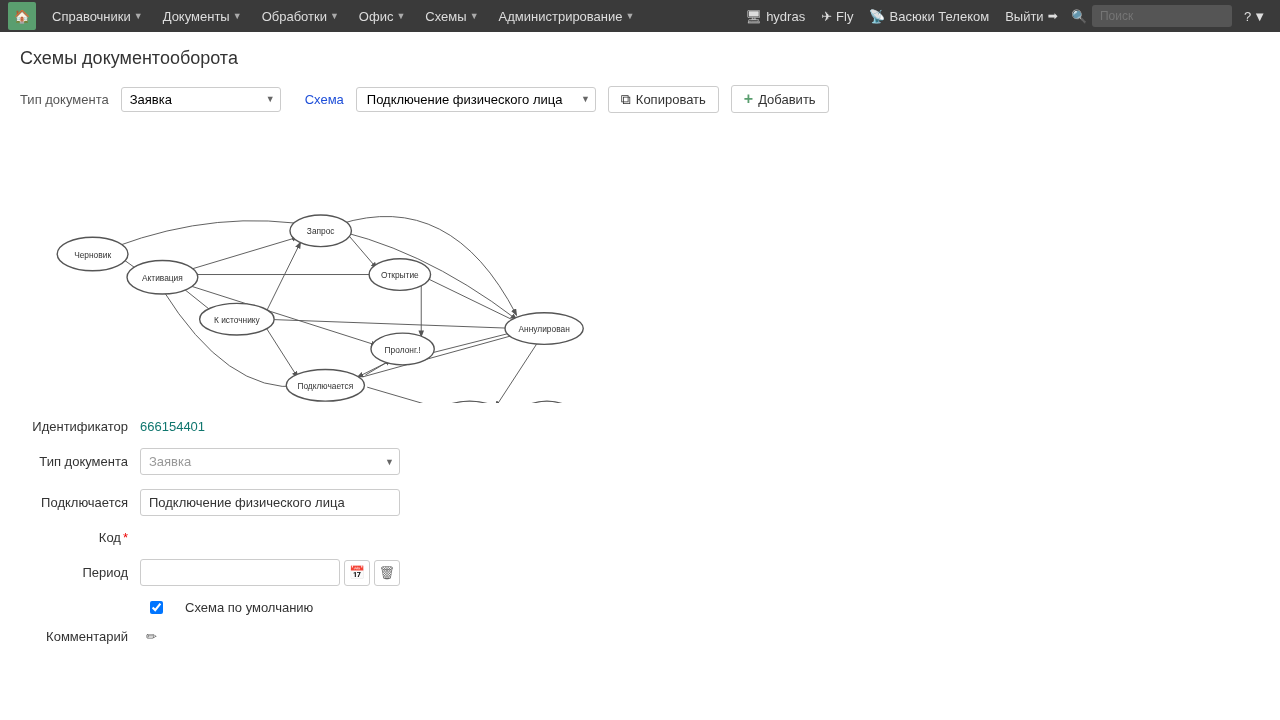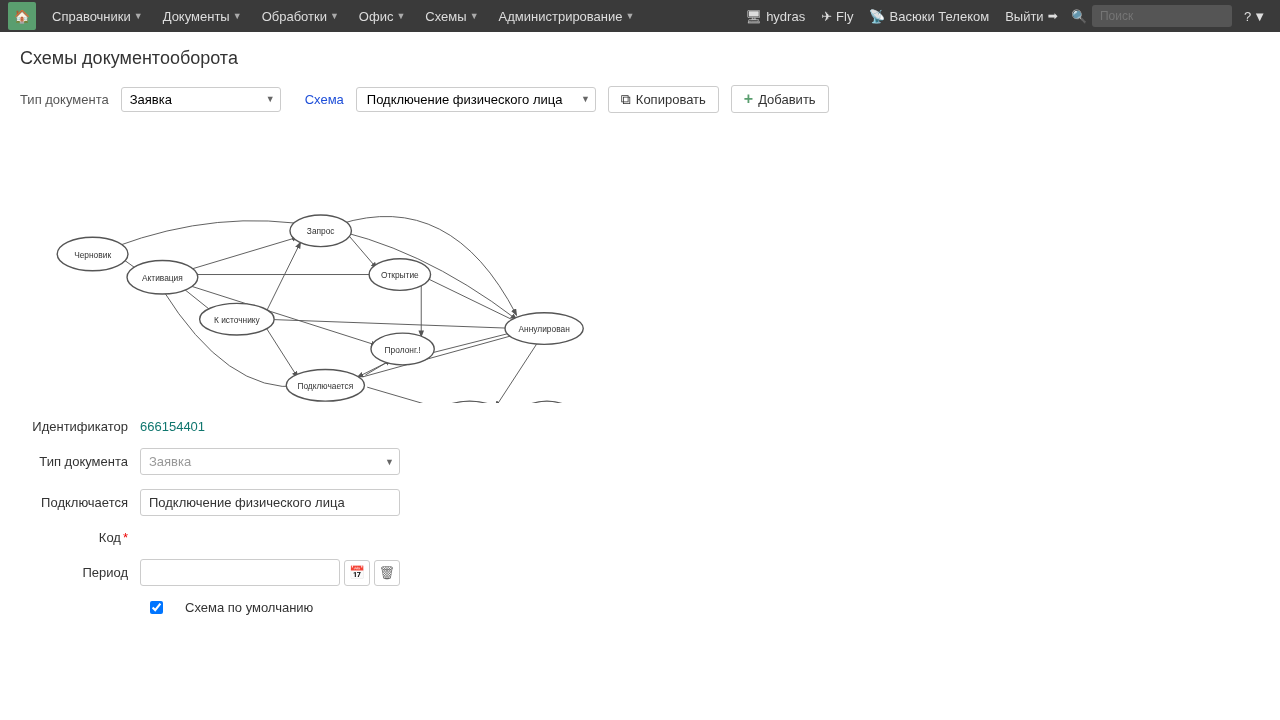--- a/index.html
+++ b/index.html
@@ -385,14 +385,18 @@
           <span>🗑</span>
         </button>
       </div>
     </div>
 
     <div class="checkbox-row">
       <input type="checkbox" id="default-schema-check" checked="" style="">
       <label for="default-schema-check">Схема по умолчанию</label>
     </div>
 
+    <div class="comment-row">
+      <span class="form-label">Комментарий</span>
+      <span class="edit-icon">✏</span>
+    </div>
   </div>
 </div>
 
 </body></html>

